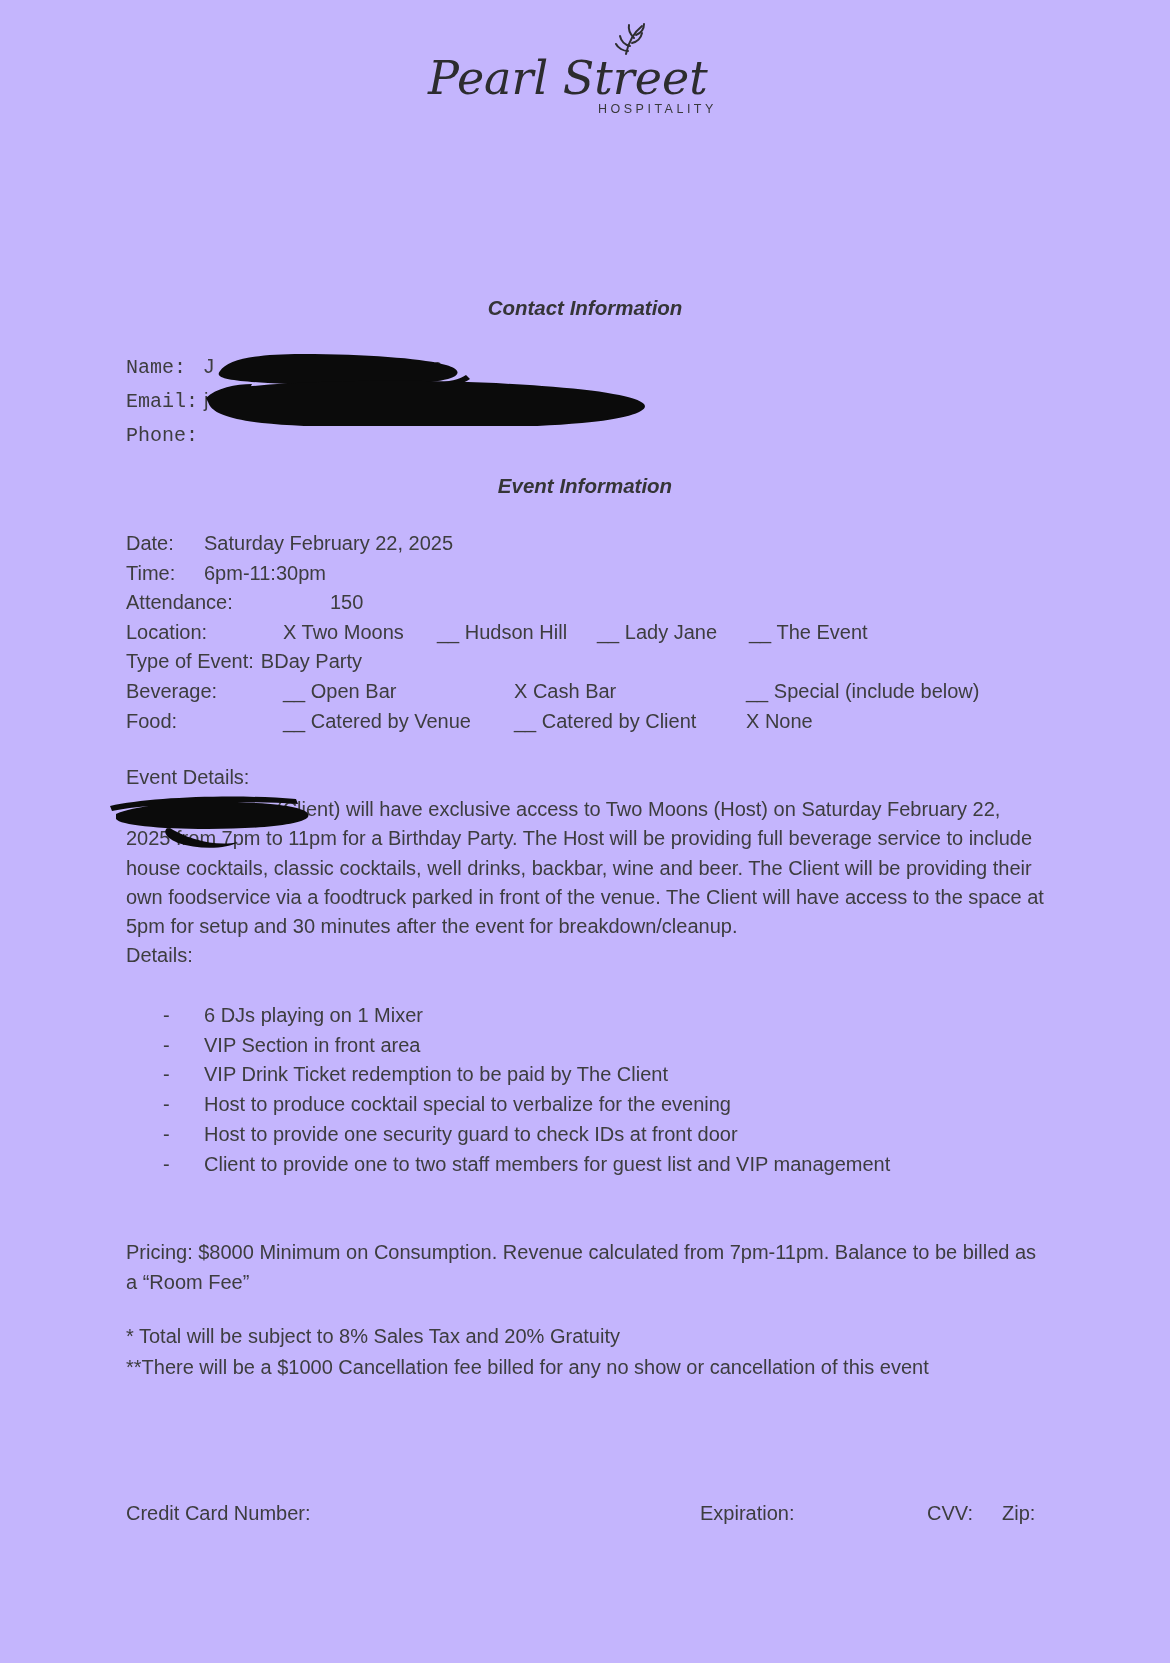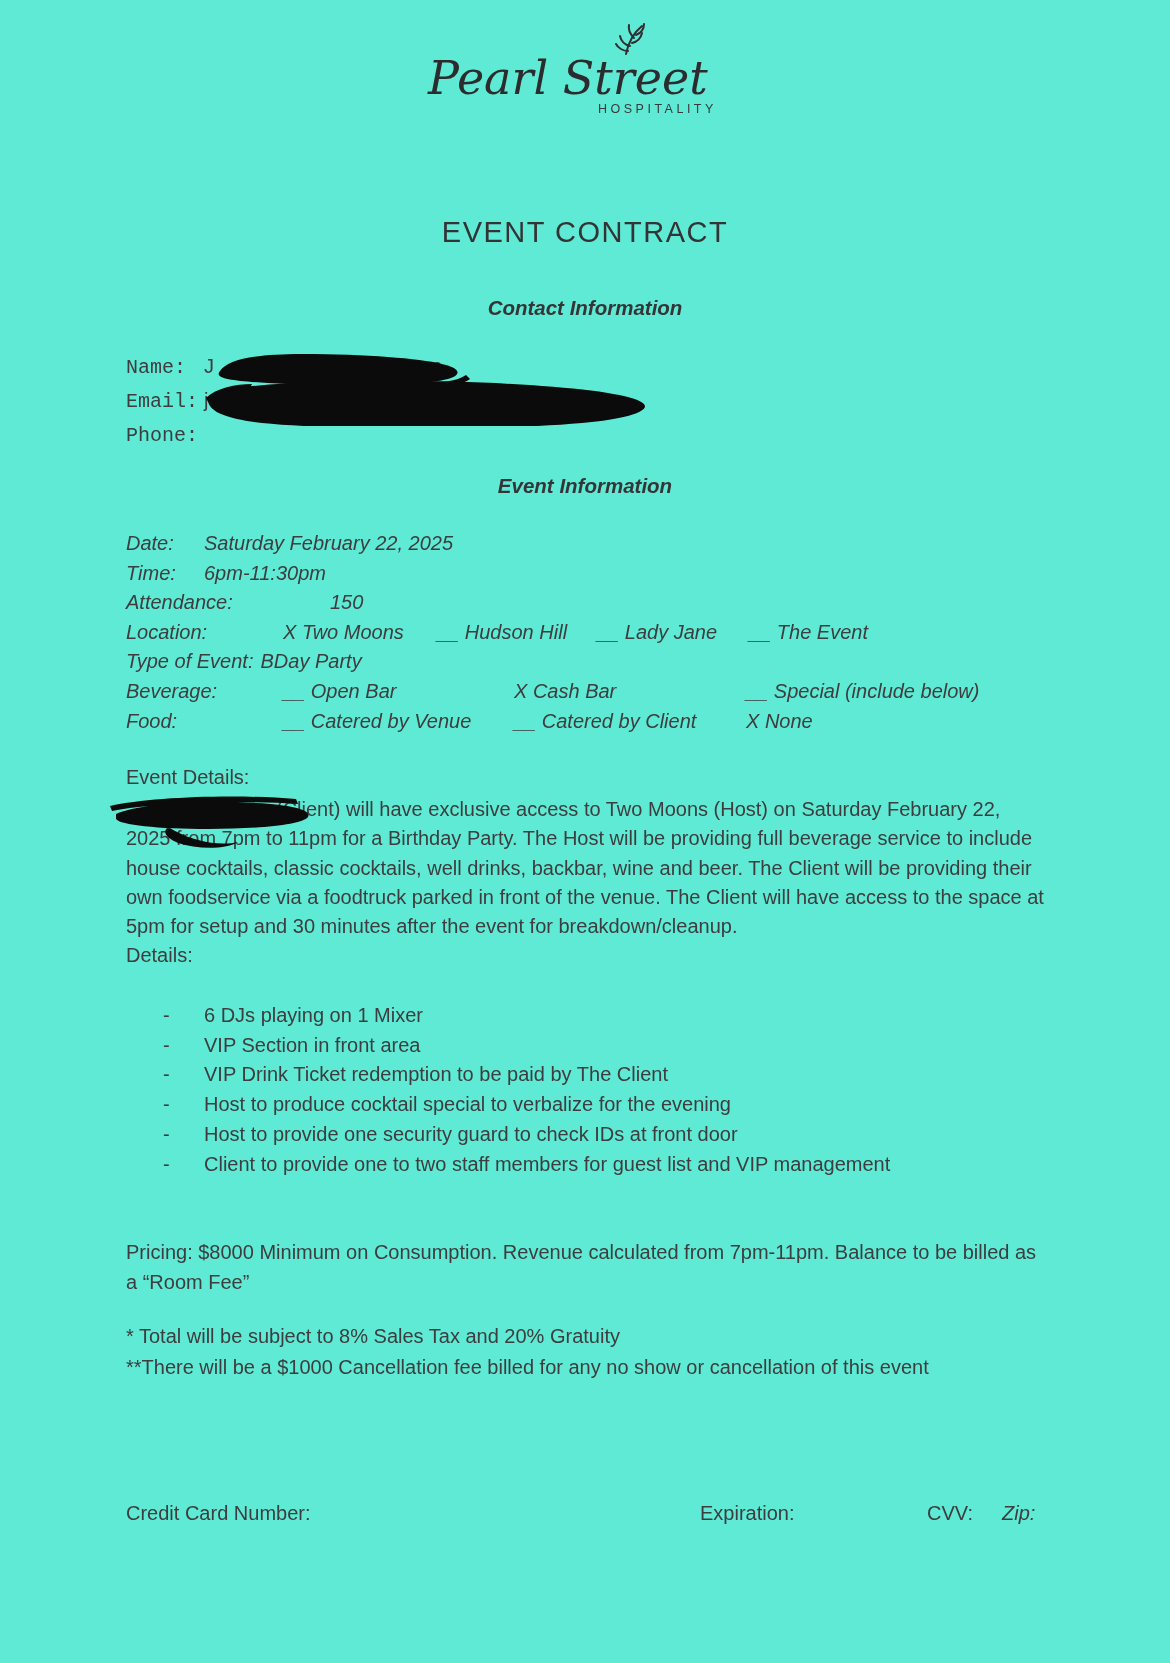--- a/index.html
+++ b/index.html
@@ -1,20 +1,20 @@
 <!DOCTYPE html>
 <html><head>
 <meta charset="utf-8">
 <style>
   html,body{margin:0;padding:0;background:#e9e9e9;}
   .page{
     position:relative;
     width:1170px;height:1663px;
     margin:0 auto;
-    background:#5eead4;
+    background:#c4b5fd;
     font-family:"Liberation Sans", sans-serif;
     color:#3d3d3f;
     font-size:20px;
     overflow:hidden;
   }
   .sec{position:absolute;left:126px;right:120px;}
   .center{left:0;right:0;text-align:center;}
 
   
   .logo-wrap{top:20px;height:100px;}
@@ -30,21 +30,21 @@
   .contact-rows{top:350px;line-height:32px;}
   .contact-row{white-space:nowrap;position:relative;}
   .c-label{display:inline-block;width:78px;font-family:Liberation Mono, monospace;}
   .redact{vertical-align:middle;position:relative;z-index:2;}
   .peek{position:relative;z-index:1;}
   .peek-name{margin-left:-52px;}
   .peek-frag{margin-left:-92px;}
   .peek-om{margin-left:2px;}
 
   
-  .info-rows{top:529px;line-height:29.6px;font-style:italic;}
+  .info-rows{top:529px;line-height:29.6px;}
   .info-row{white-space:nowrap;}
   .lbl-sm{display:inline-block;width:78px;}
   .lbl-att{display:inline-block;width:204px;}
   .lbl-col{display:inline-block;width:157px;}
   .opt-loc1{display:inline-block;width:154px;}
   .opt-loc2{display:inline-block;width:160px;}
   .opt-loc3{display:inline-block;width:152px;}
   .opt-w1{display:inline-block;width:231px;}
   .opt-w2{display:inline-block;width:232px;}
   .type-label{margin-right:7px;}
@@ -66,21 +66,21 @@
   .note1{top:1325px;}
   .note2{top:1356px;}
   .deposit{top:1413px;}
 
   
   .payment{top:1502px;height:28px;text-align:right;}
   .pay-item{position:absolute;top:0;white-space:nowrap;}
   .pay-cc{left:0;}
   .pay-exp{left:574px;}
   .pay-cvv{left:801px;}
-  .pay-zip{left:876px;font-style:italic;}
+  .pay-zip{left:876px;}
 </style>
 </head>
 <body>
 
 <div class="page">
 
   <div class="sec center logo-wrap">
     <svg class="logo-svg" width="330" height="100" viewBox="0 0 330 100">
 
       <g stroke="#2e2e30" stroke-width="2" fill="none" stroke-linecap="round">
@@ -89,21 +89,20 @@
         <path d="M216,15 C221,13 224,9 224,4"></path>
         <path d="M210,26 C205,25 201,21 200,16"></path>
         <path d="M212,23 C217,22 221,18 222,13"></path>
         <path d="M208,31 C203,31 198,28 196,24"></path>
       </g>
       <text x="8" y="74" font-family="DejaVu Serif, serif" font-style="italic" font-size="46" fill="#2c2c2e">Pearl Street</text>
       <text x="178" y="93" font-family="Liberation Sans, sans-serif" font-size="12.5" letter-spacing="3.5" fill="#39393b">HOSPITALITY</text>
     </svg>
   </div>
 
-  <div class="sec center doc-title">EVENT CONTRACT</div>
 
   <div class="sec center section-heading contact-heading">Contact Information</div>
 
   <div class="sec contact-rows">
     <div class="contact-row">
       <span class="c-label">Name:</span><span>J</span><svg class="redact" width="262" height="38" viewBox="0 0 262 38" style="margin:-9px 0 -9px -4px;">
         <path fill="#0b0b0b" d="M10,22 C18,9 52,4 104,5 C168,6 216,10 236,16 C250,20 252,26 238,30 C206,38 120,38 58,34 C24,32 3,30 10,22 Z M196,30 C224,36 246,33 256,26 L260,30 C246,40 206,40 188,35 Z"></path>
       </svg><span class="peek peek-name">on</span>
     </div>
     <div class="contact-row">

